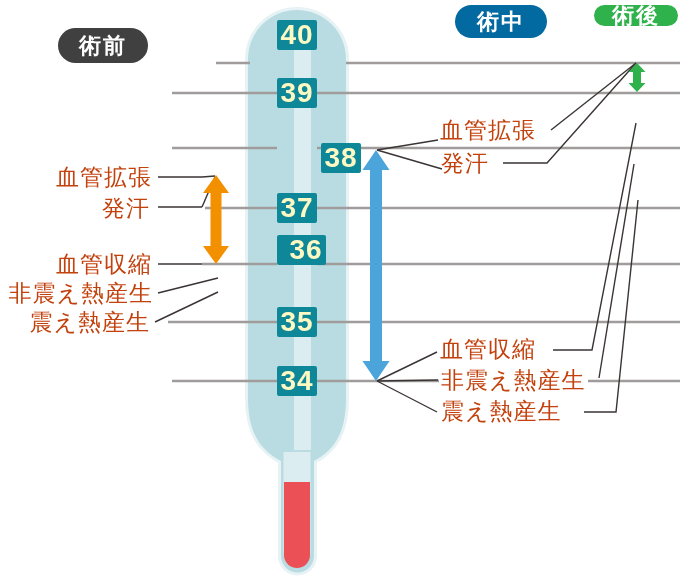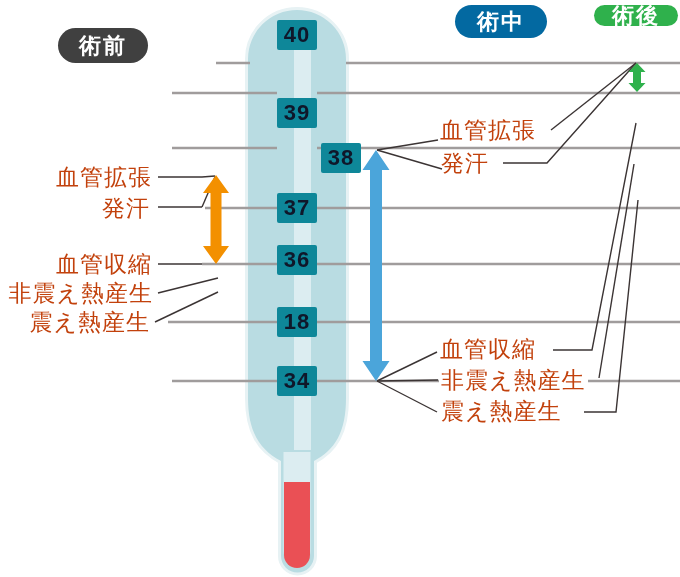--- a/index.html
+++ b/index.html
@@ -11,24 +11,24 @@
   .badge{
     position:absolute;display:flex;align-items:center;justify-content:center;
     color:#ffffff;font-weight:bold;font-size:22px;letter-spacing:2px;border-radius:18px;
   }
   .badge-preop{left:58px;top:28px;width:90px;height:35px;background:#404040;}
   .badge-intraop{left:455px;top:5px;width:92px;height:33px;background:#0369a1;}
   .badge-postop{left:594px;top:5px;width:84px;height:21px;background:#2fb14c;}
   .scale-box{
     position:absolute;left:277px;width:40px;height:30px;background:#0e8799;border-radius:2px;
     display:flex;align-items:center;justify-content:center;
-    color:#0f172a;font-weight:bold;font-size:22px;letter-spacing:1px;
+    color:#fef9c3;font-weight:bold;font-size:28px;letter-spacing:1px;
   }
-  .t40{top:20px;} .t39{top:78px;margin-top:20px;} .t38{top:143px;margin-left:44px;} .t37{top:193px;}
-  .t36{top:245px;} .t35{top:307px;} .t34{top:366px;}
+  .t40{top:20px;} .t39{top:78px;} .t38{top:143px;margin-left:44px;} .t37{top:193px;}
+  .t36{top:235px;padding-left:9px;} .t35{top:307px;} .t34{top:366px;}
   .lbl{
     position:absolute;color:#c2410c;font-size:23px;line-height:23px;letter-spacing:1px;white-space:nowrap;
   }
   .lbl-r{text-align:left;}
   .lbl-l{text-align:right;}
   .lbl-bg{background:#ffffff;padding:0 2px;}
 </style>
 </head>
 <body>
 
@@ -92,21 +92,21 @@
 
   <div class="badge badge-preop">術前</div>
   <div class="badge badge-intraop">術中</div>
   <div class="badge badge-postop">術後</div>
 
   <div class="scale-box t40">40</div>
   <div class="scale-box t39">39</div>
   <div class="scale-box t38">38</div>
   <div class="scale-box t37">37</div>
   <div class="scale-box t36">36</div>
-  <div class="scale-box t35">18</div>
+  <div class="scale-box t35">35</div>
   <div class="scale-box t34">34</div>
 
   <div class="lbl lbl-l" style="right:528px;top:166px;">血管拡張</div>
   <div class="lbl lbl-l" style="right:530px;top:197px;">発汗</div>
   <div class="lbl lbl-l" style="right:528px;top:253px;">血管収縮</div>
   <div class="lbl lbl-l" style="right:527px;top:282px;">非震え熱産生</div>
   <div class="lbl lbl-l" style="right:530px;top:311px;">震え熱産生</div>
 
   <div class="lbl lbl-r" style="left:440px;top:119px;">血管拡張</div>
   <div class="lbl lbl-r" style="left:441px;top:152px;">発汗</div>

